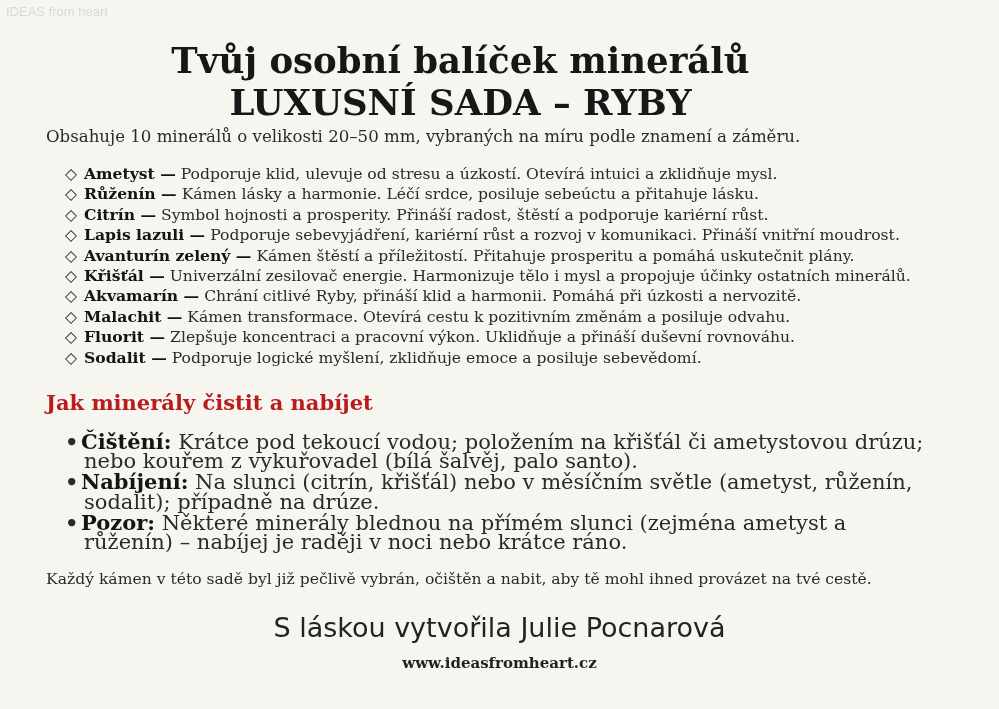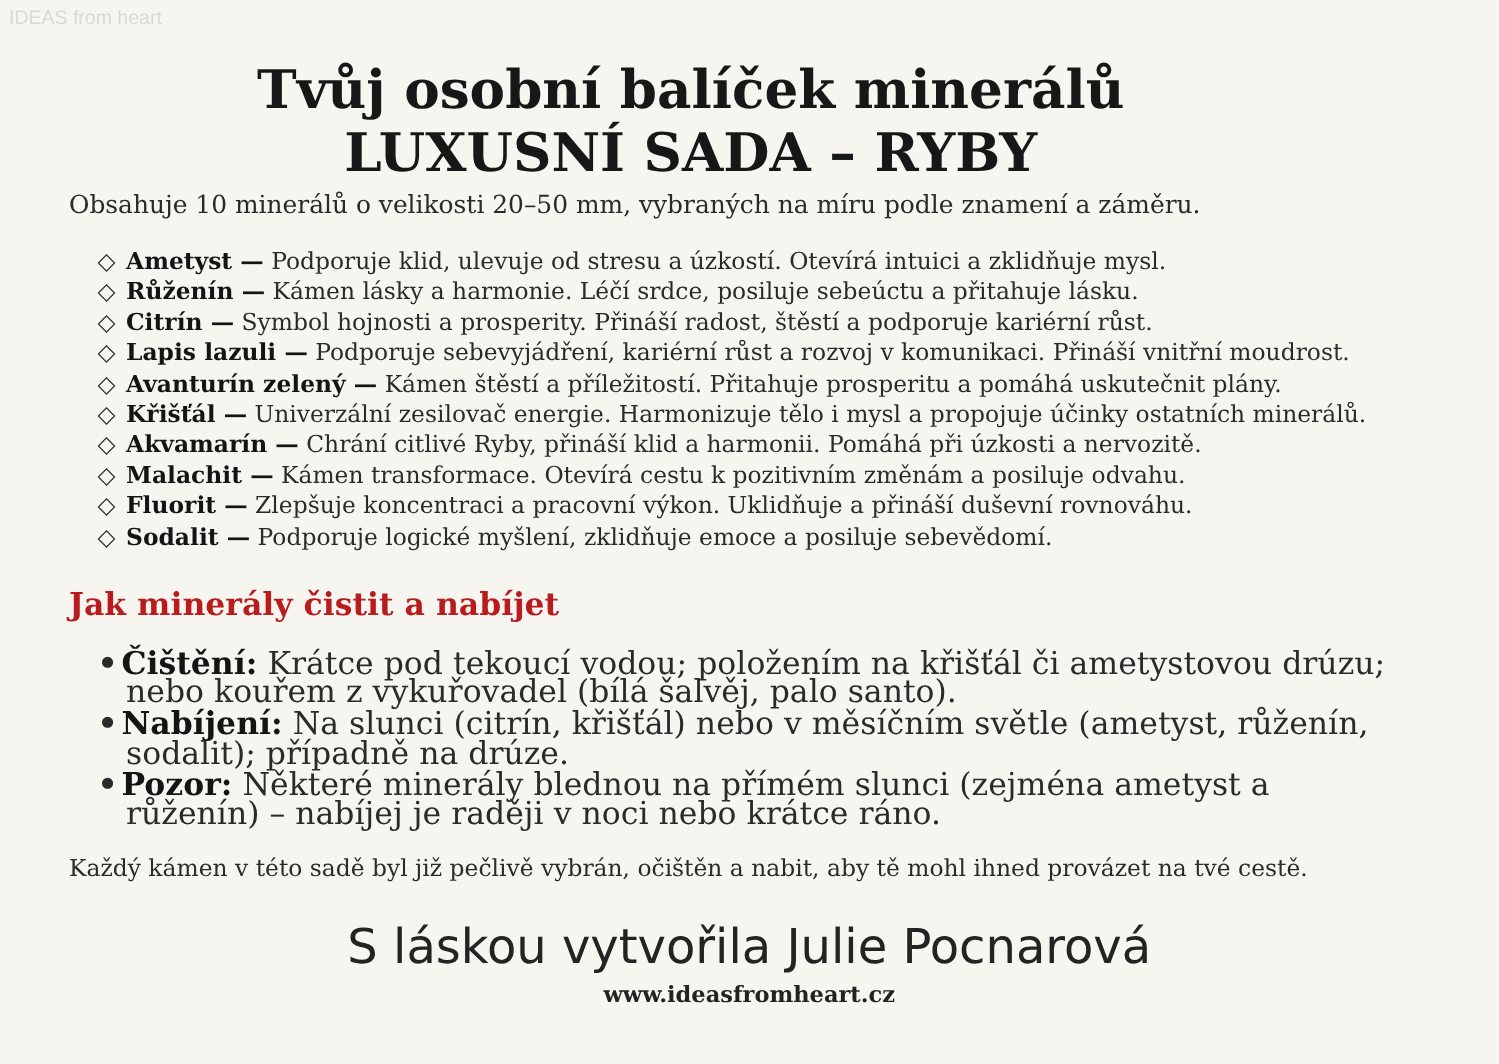--- a/index.html
+++ b/index.html
@@ -39,21 +39,21 @@
     font-size: 21px; line-height: 19.4px;
     padding-left: 22px; text-indent: -19px; color: #2a2a2a;
     margin-bottom: 0.5px;
   }
   .care-list .bullet { display: inline-block; width: 16px; text-indent: 0; font-weight: bold; }
   .closing { font-size: 15.6px; line-height: 21px; margin: 5px 0 0 0; color: #2a2a2a; width: 870px; }
   .signature {
     position: absolute; left: 0; width: 999px; top: 612px;
     text-align: center;
     font-family: "DejaVu Sans", sans-serif;
-    font-size: 32px; color: #232323;
+    font-size: 27px; color: #232323;
   }
   .website {
     position: absolute; left: 0; width: 999px; top: 654px;
     text-align: center; font-weight: bold;
     font-size: 15px; color: #222;
   }
 </style>
 </head>
 <body>
 

